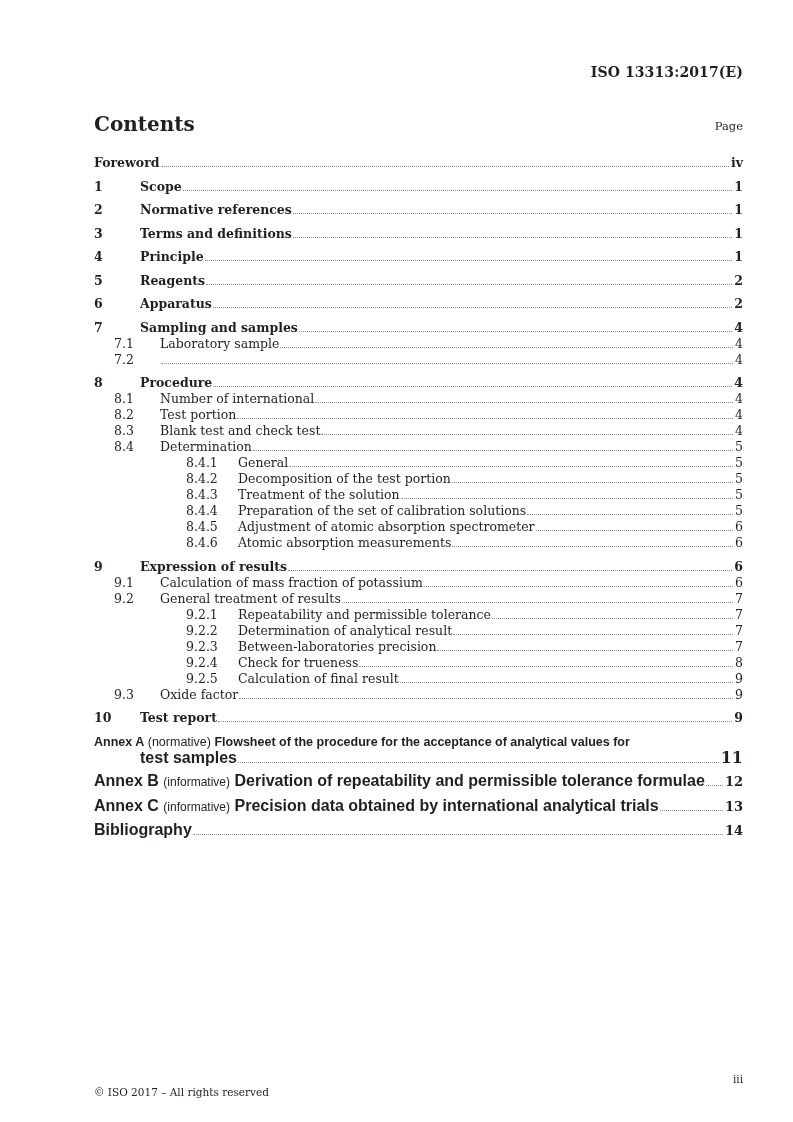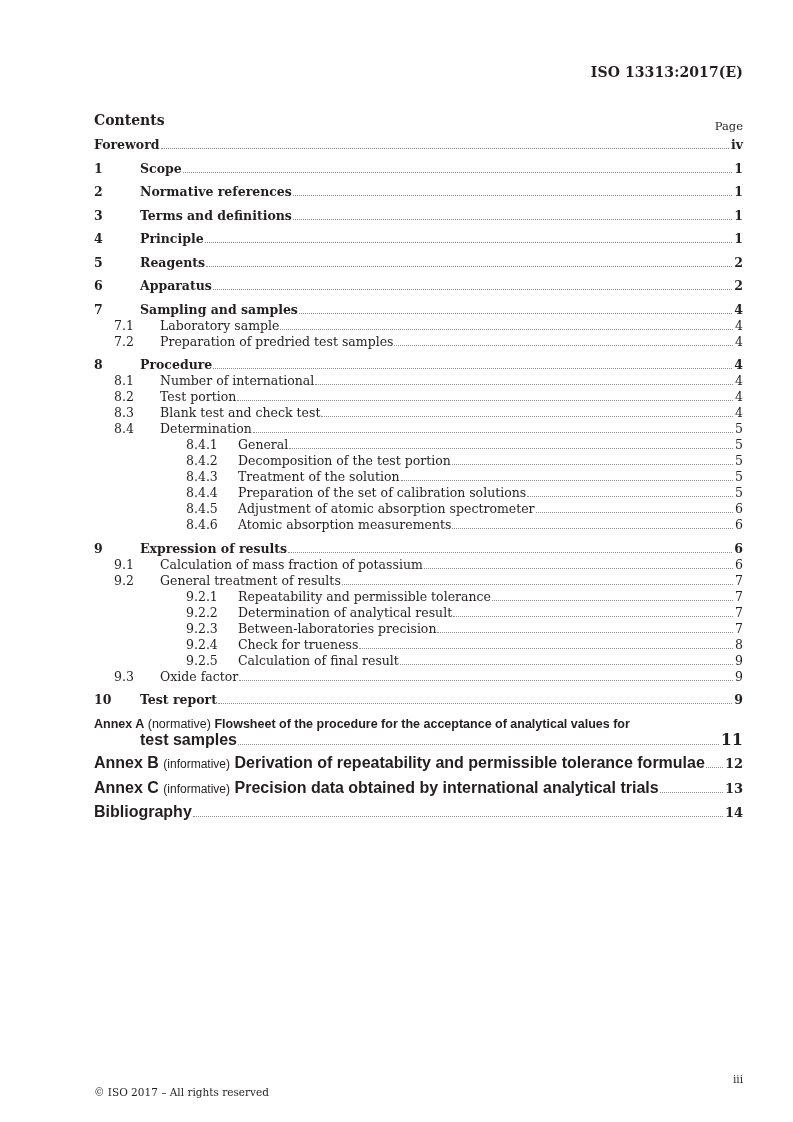--- a/index.html
+++ b/index.html
@@ -1,21 +1,21 @@
 <!DOCTYPE html>
 <html><head>
 <meta charset="utf-8">
 <style>
   html, body { margin: 0; padding: 0; background: #ffffff; }
   body { width: 793px; height: 1122px; position: relative; overflow: hidden;
          font-family: "DejaVu Serif", "Liberation Serif", serif; color: #231f20; }
   .hdr { position: absolute; top: 64px; right: 50px; font-weight: bold; font-size: 14px; letter-spacing: 0.1px; }
-  .title { position: absolute; top: 112px; left: 94px; font-weight: bold; font-size: 14px; }
+  .title { position: absolute; top: 112px; left: 94px; font-weight: bold; font-size: 20px; }
   .pagelbl { position: absolute; top: 119px; right: 50px; font-size: 11.5px; }
-  .toc { position: absolute; top: 137px; left: 94px; width: 649px; }
+  .toc { position: absolute; top: 155px; left: 94px; width: 649px; }
   .row { display: flex; align-items: baseline; font-size: 12.5px; line-height: 16px; white-space: nowrap; }
   .row.lvl1 { margin-top: 7.5px; font-weight: bold; }
   .row.lvl1.first { margin-top: 0; }
   .row.lvl2, .row.lvl3 { font-size: 12.5px; }
   .num { display: inline-block; flex: none; }
   .lvl1 .num { width: 46px; }
   .lvl2 .num { width: 46px; margin-left: 20px; }
   .lvl3 .num { width: 52px; margin-left: 92px; }
   .lbl { flex: none; }
   .lbl .norm { font-weight: normal; font-family: "Liberation Sans", sans-serif; font-size: 12px; }
@@ -89,21 +89,20 @@
         <span class="pg">4</span>
       </div>
       <div class="row lvl2">
         <span class="num">7.1</span>
         <span class="lbl">Laboratory sample</span>
         <span class="dots"></span>
         <span class="pg">4</span>
       </div>
       <div class="row lvl2">
         <span class="num">7.2</span>
-        <span class="lbl">Preparation of predried test samples</span>
         <span class="dots"></span>
         <span class="pg">4</span>
       </div>
       <div class="row lvl1">
         <span class="num">8</span>
         <span class="lbl">Procedure</span>
         <span class="dots"></span>
         <span class="pg">4</span>
       </div>
       <div class="row lvl2">

